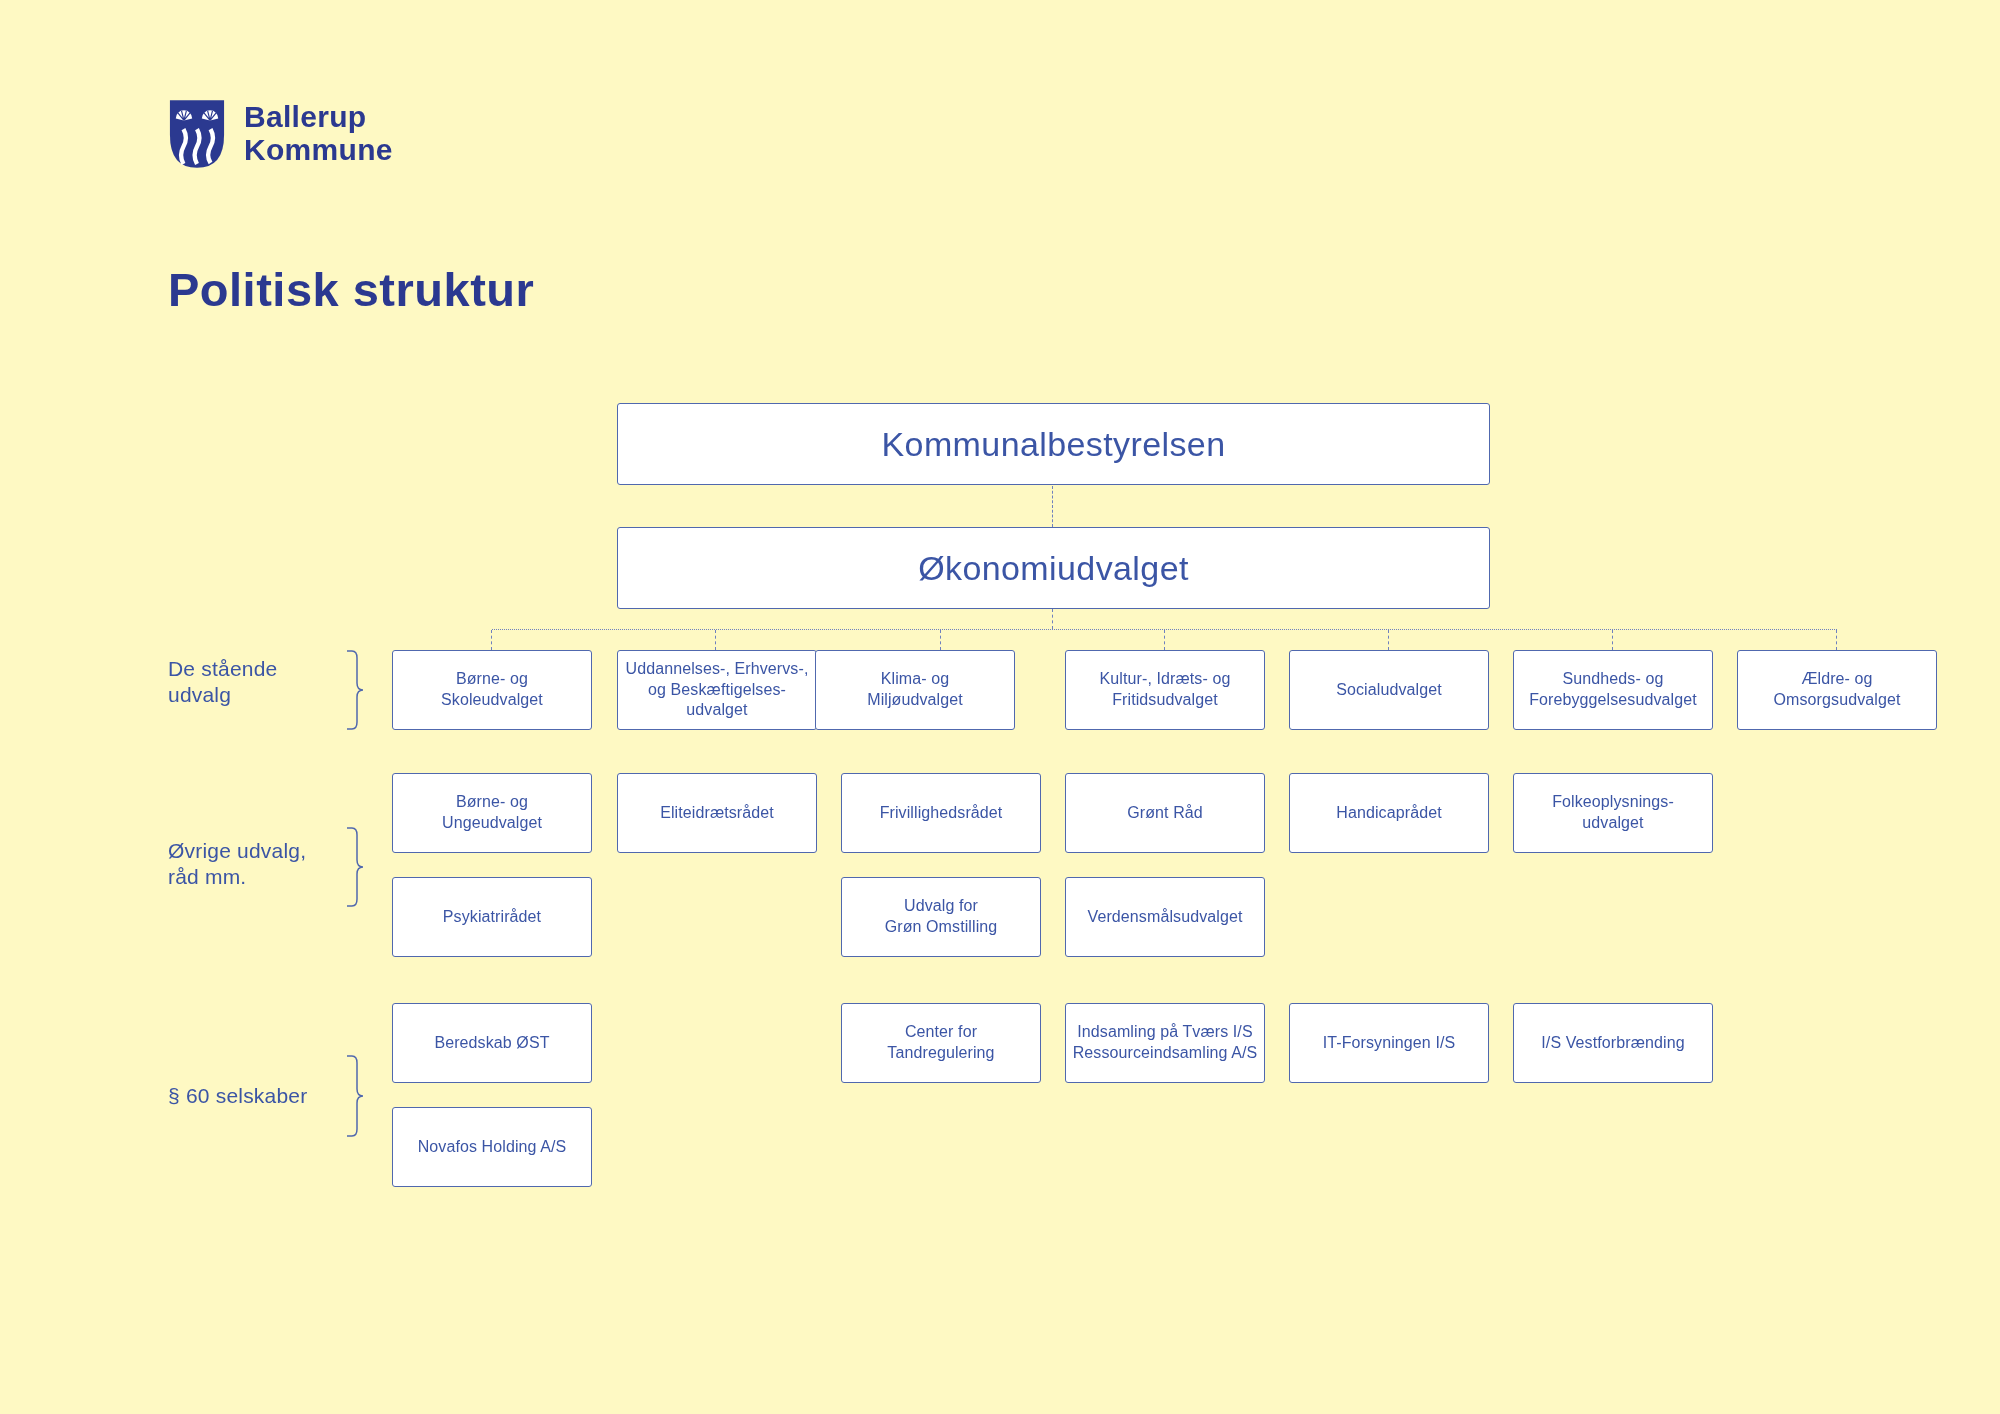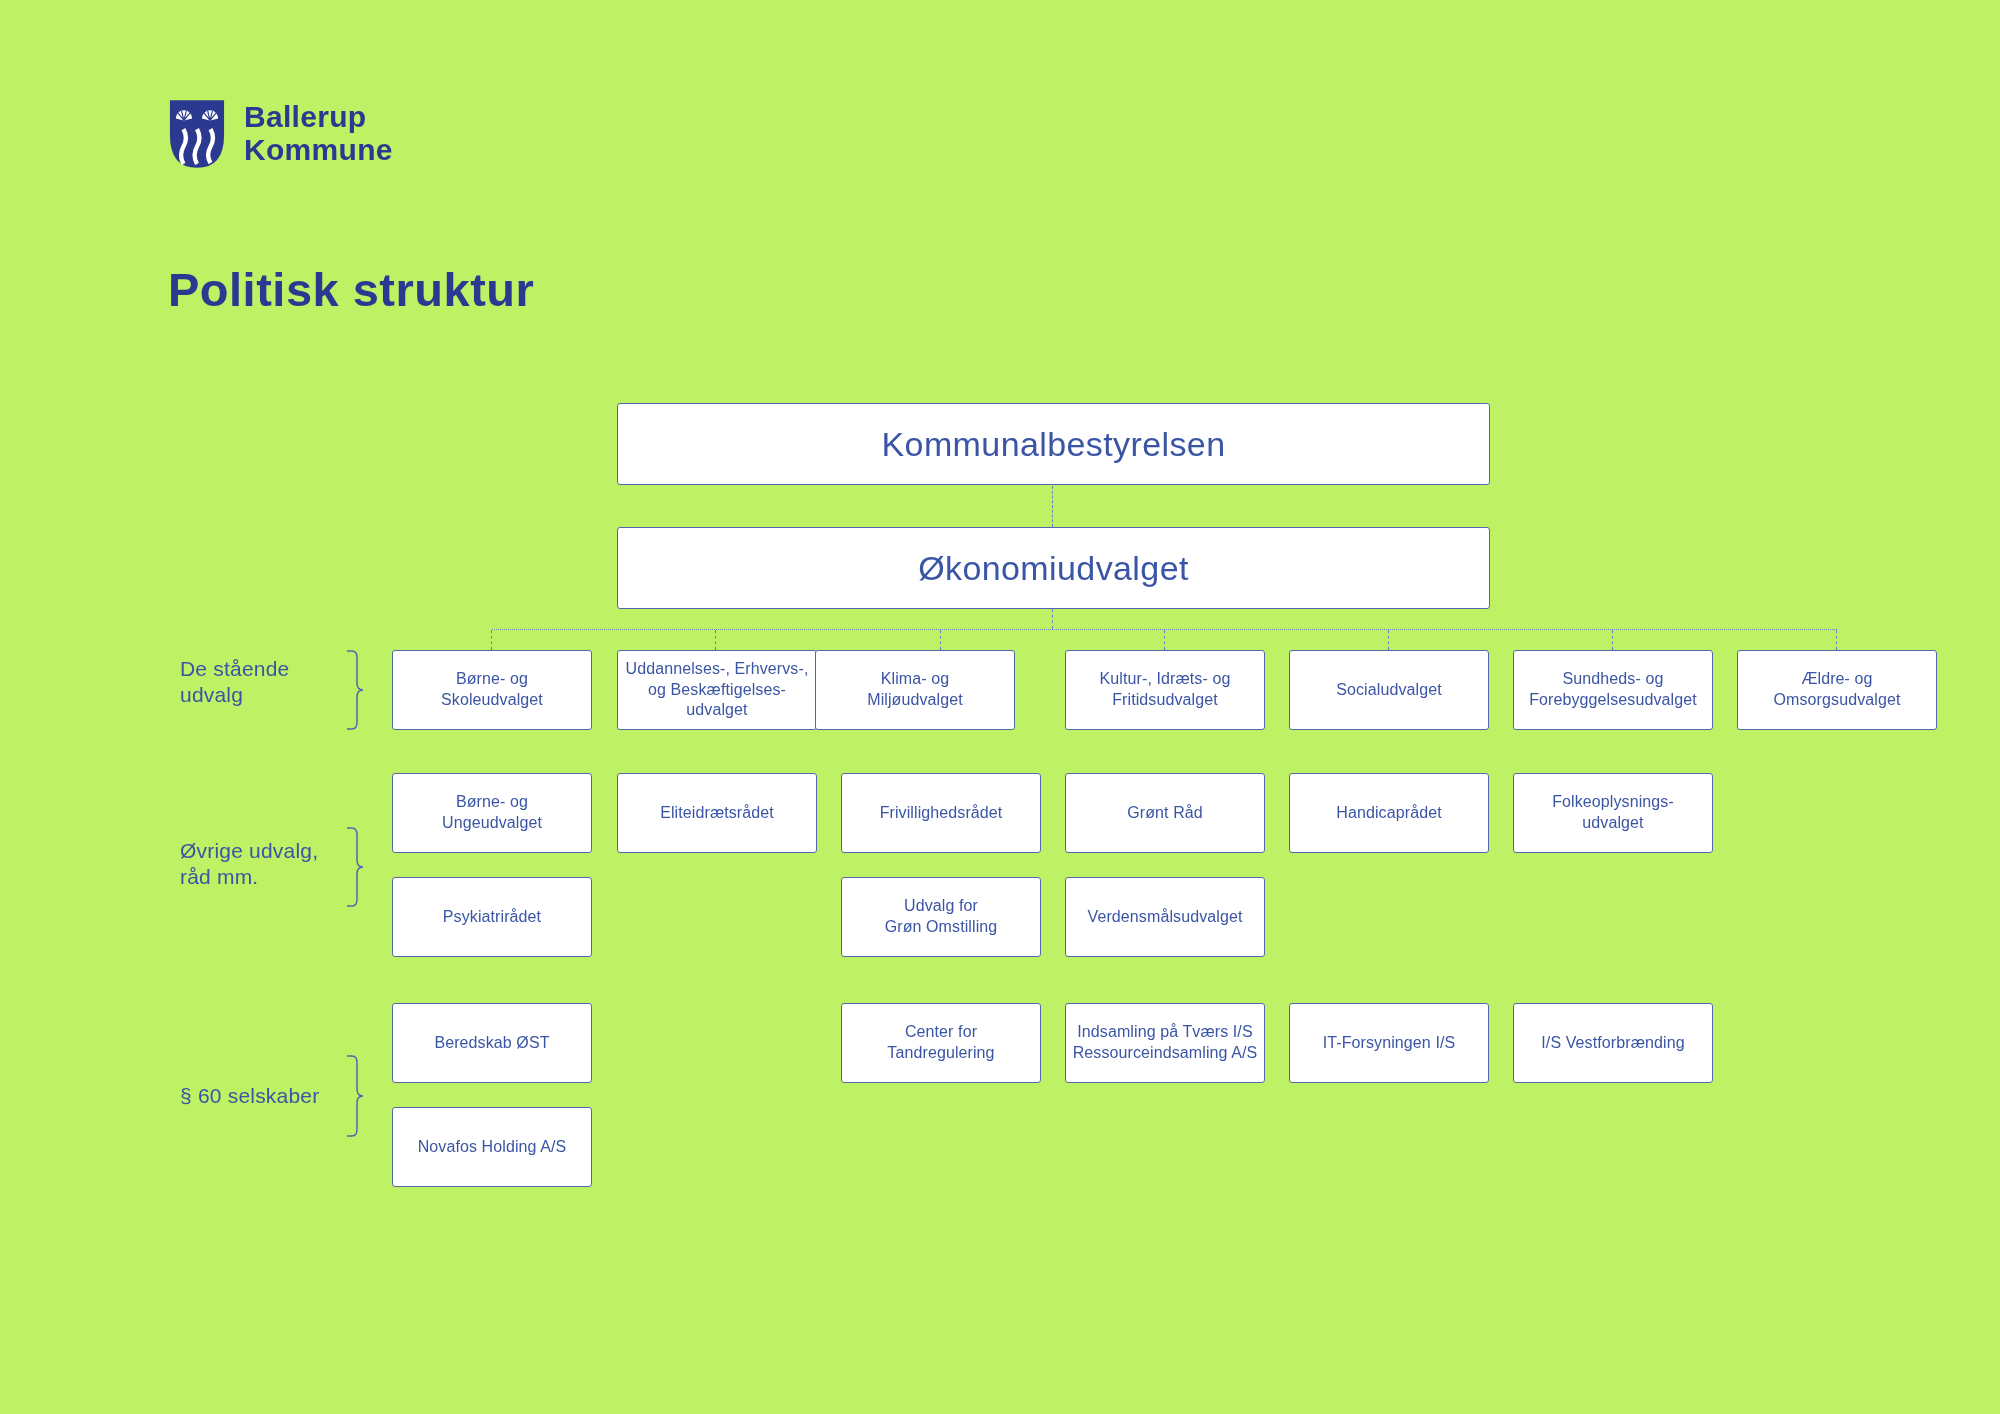--- a/index.html
+++ b/index.html
@@ -1,20 +1,20 @@
 <!DOCTYPE html>
 <html><head>
 <meta charset="utf-8">
 <style>
   html,body { margin:0; padding:0; background:#ffffff; }
   .canvas {
     position:relative;
     width:2000px;
     height:1414px;
-    background:#bef264;
+    background:#fef9c3;
     font-family:"Liberation Sans", sans-serif;
     overflow:hidden;
   }
   
   .logo { position:absolute; left:168px; top:98px; display:flex; align-items:flex-start; }
   .logo svg { display:block; }
   .logo-text { margin-left:18px; margin-top:2px; font-weight:700; font-size:30px; line-height:33px; color:#2b3990; letter-spacing:0.3px; }
   
   .page-title { position:absolute; left:168px; top:262px; font-weight:700; font-size:47px; color:#2b3990; letter-spacing:0.5px; }
   
@@ -30,21 +30,21 @@
     white-space:pre-line;
     box-sizing:border-box;
     background:#ffffff;
   }
   .box.big { width:873px; height:82px; font-size:34px; letter-spacing:0.4px; }
   .box.small { width:200px; height:80px; font-size:16px; line-height:1.3; padding:3px; letter-spacing:0.1px; }
   
   .connector-v { position:absolute; width:0; border-left:1.5px dashed #6e80bf; }
   .connector-h { position:absolute; height:0; border-top:1.5px dotted #6e80bf; }
   
-  .section-label { position:absolute; color:#3b55a5; font-size:21px; line-height:26px; white-space:pre-line; letter-spacing:0.2px;margin-left:12px; }
+  .section-label { position:absolute; color:#3b55a5; font-size:21px; line-height:26px; white-space:pre-line; letter-spacing:0.2px; }
   .brace { position:absolute; }
 </style>
 </head>
 <body>
 
 <div class="canvas">
 
   <div class="logo">
     <svg width="58" height="72" viewBox="0 0 60 74">
       <path d="M2,2 H58 V38 Q58,72 30,72 Q2,72 2,38 Z" fill="#2b3990"></path>

